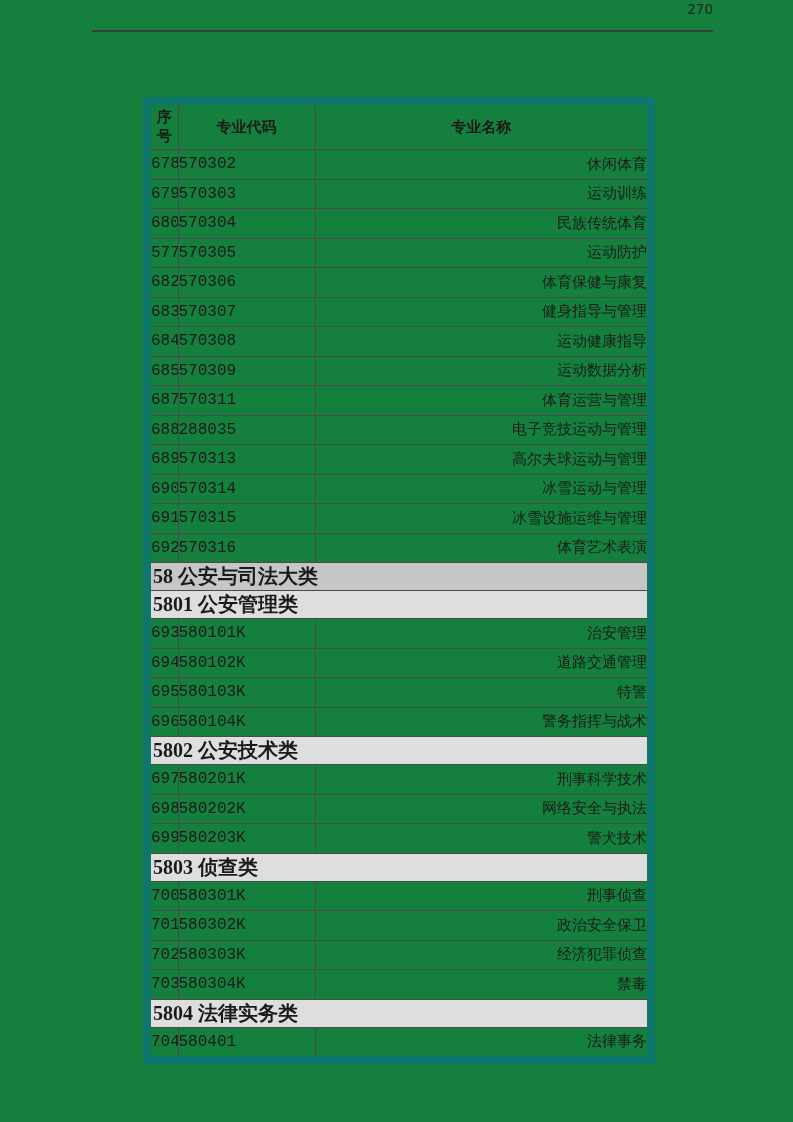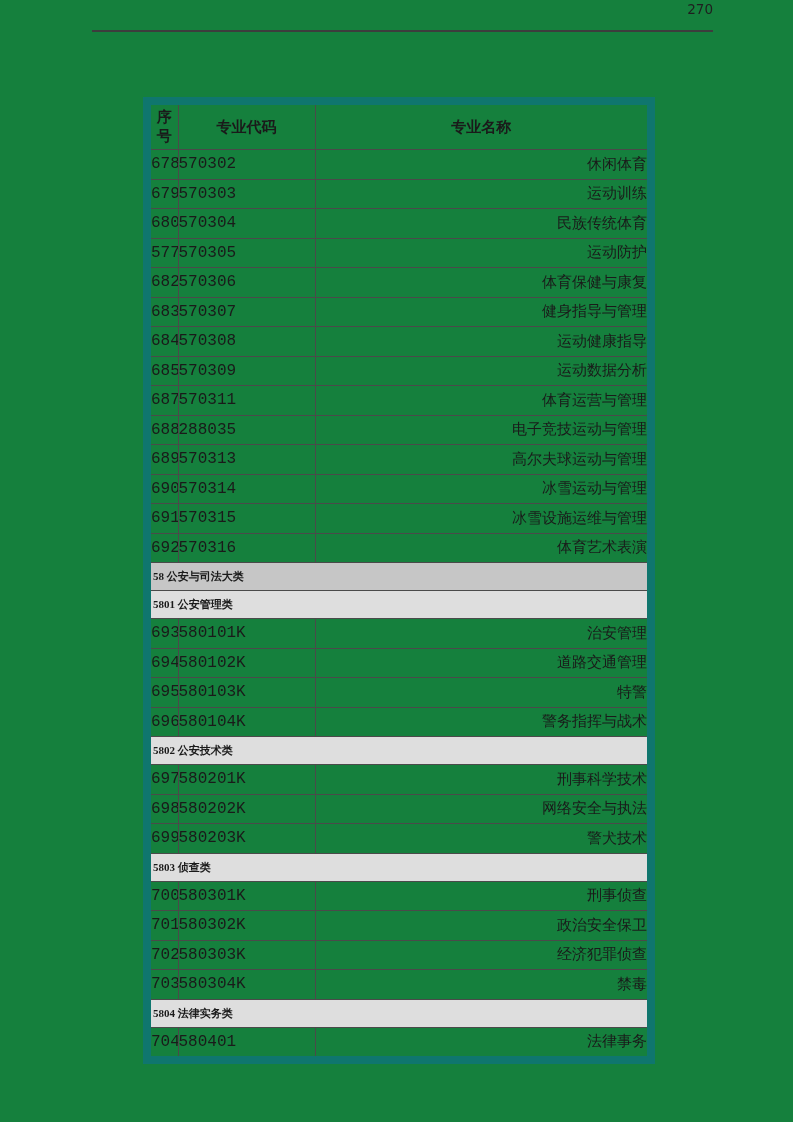--- a/index.html
+++ b/index.html
@@ -66,21 +66,21 @@
     font-family: "DejaVu Sans", "Liberation Sans", sans-serif;
     font-size: 15px;
     text-align: right;
     padding-left: 2px;
     padding-right: 2px;
   }
   tr.section td {
     height: 27px;
     font-family: "Liberation Serif", "DejaVu Sans", sans-serif;
     font-weight: bold;
-    font-size: 11px;
+    font-size: 20px;
     text-align: left;
     padding-left: 2px;
   }
   tr.section.level1 td { background: #c6c6c6; }
   tr.section.level2 td { background: #dedede; }
 </style>
 </head>
 <body>
 
 <div class="page">

